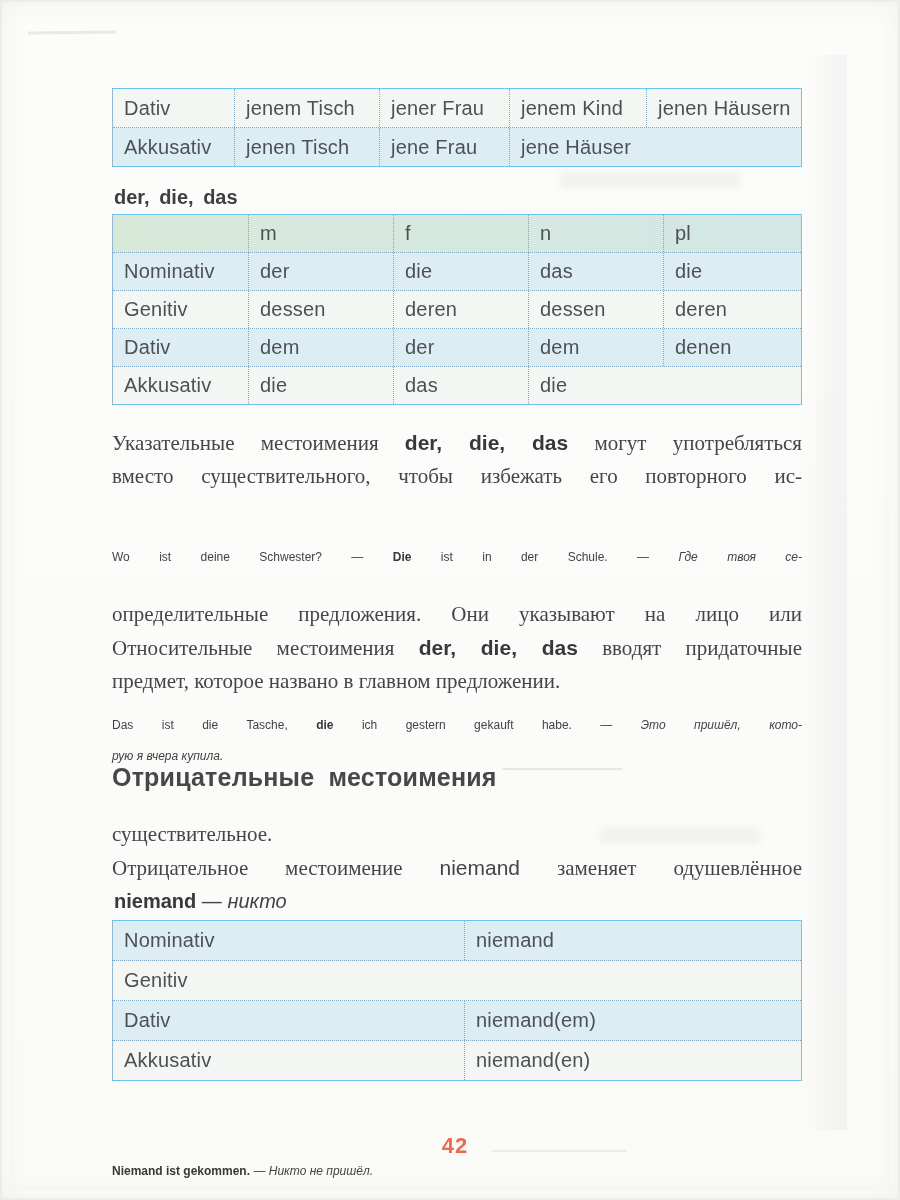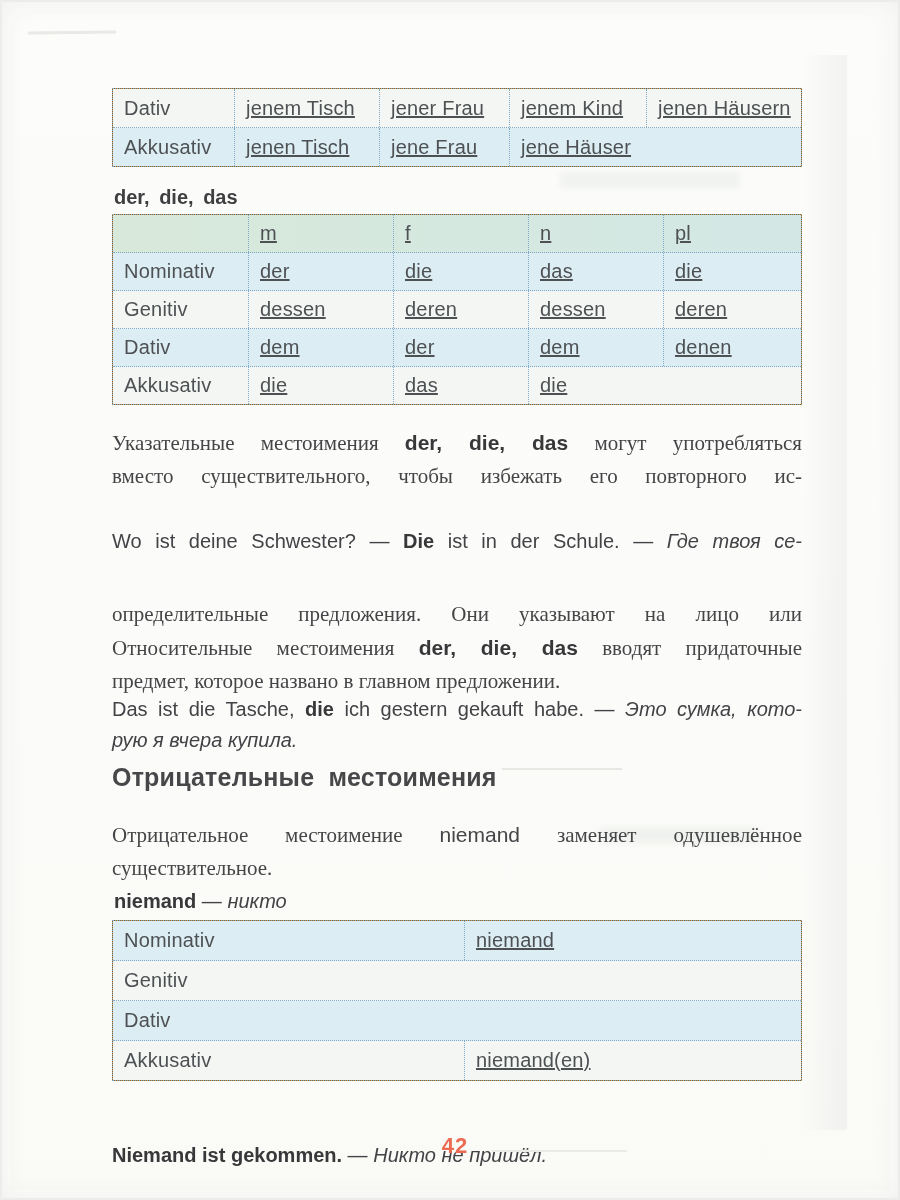--- a/index.html
+++ b/index.html
@@ -25,45 +25,45 @@
   .artifact{position:absolute;pointer-events:none;}
   .ghost{
     position:absolute;background:rgba(140,165,150,.10);
     filter:blur(3px);border-radius:3px;pointer-events:none;
   }
 
   
   .tbl{
     position:absolute;
     border:1px dotted #7fa9c6;
-    background:#a16207;
+    background:#7dd3fc;
     text-align:center;
   }
   .trow{
     display:grid;height:var(--rh);
     border-bottom:1px dotted #7fa9c6;
   }
   .trow:last-child{border-bottom:none;}
   .trow.tint{background:#dceef4;}
   .trow.plain{background:#f4f6f3;}
   .trow.hdr{background:linear-gradient(90deg,#d8e9da 0%,#d5e8e0 55%,#d3e7e5 100%);}
   .cell{
     display:flex;align-items:center;
     padding-left:11px;box-sizing:border-box;
     font-size:20px;color:#4e5154;letter-spacing:.2px;
     white-space:nowrap;overflow:hidden;
   }
-  .cell + .cell{border-left:1px dotted #7fa9c6;text-decoration:underline;}
+  .cell + .cell{border-left:1px dotted #7fa9c6;}
 
   
   .txt{position:absolute;width:690px;}
   .ln{min-height:var(--lh);line-height:var(--lh);}
   .ln.jst{text-align:justify;text-align-last:justify;}
   .para{--lh:33px;font-family:"Liberation Serif",serif;font-size:21px;color:#454548;}
-  .example{--lh:31px;font-family:"Liberation Sans",sans-serif;font-size:20px;color:#434347;}
+  .example{--lh:31px;font-family:"Liberation Sans",sans-serif;font-size:12px;color:#434347;margin-top:16px;}
   .sg-b{font-family:"Liberation Sans",sans-serif;font-weight:700;color:#38383b;}
   .sg-i{font-style:italic;font-family:"Liberation Sans",sans-serif;}
   .sg-de{font-family:"Liberation Sans",sans-serif;}
 
   .tbl-caption{
     position:absolute;font-family:"Liberation Sans",sans-serif;
     font-weight:700;font-size:20px;color:#3f3f42;word-spacing:4px;
   }
   .section-heading{
     position:absolute;font-family:"Liberation Sans",sans-serif;
@@ -167,45 +167,46 @@
     <div class="ln jst"><span>Wo ist deine Schwester? — </span><span class="sg-b">Die</span><span> ist in der Schule. — </span><span class="sg-i">Где твоя се-</span></div>
   </div>
 
 <div class="txt para" style="left:112px;top:598px;">
     <div class="ln jst"><span>определительные предложения. Они указывают на лицо или</span></div>
     <div class="ln jst"><span>Относительные местоимения </span><span class="sg-b">der, die, das</span><span> вводят придаточные</span></div>
     <div class="ln"><span>предмет, которое названо в главном предложении.</span></div>
   </div>
 
 <div class="txt example" style="left:112px;top:694px;">
-    <div class="ln jst"><span>Das ist die Tasche, </span><span class="sg-b">die</span><span> ich gestern gekauft habe. — </span><span class="sg-i">Это сумка, кото-</span></div>
+    <div class="ln jst"><span>Das ist die Tasche, </span><span class="sg-b">die</span><span> ich gestern gekauft habe. — </span><span class="sg-i">Это пришёл, кото-</span></div>
     <div class="ln"><span class="sg-i">рую я вчера купила.</span></div>
   </div>
 
 <div class="section-heading" style="left:112px;top:763px;">Отрицательные местоимения</div>
 
 <div class="txt para" style="left:112px;top:818px;">
+    <div class="ln"><span>существительное.</span></div>
     <div class="ln jst"><span>Отрицательное местоимение </span><span class="sg-de">niemand</span><span> заменяет одушевлённое</span></div>
-    <div class="ln"><span>существительное.</span></div>
   </div>
 
 <div class="txt cap-niemand" style="left:114px;top:889px;">
     <div class="ln"><span class="sg-b">niemand</span><span> — </span><span class="sg-i">никто</span></div>
   </div>
 
 <div class="tbl" style="left:112px;top:920px;width:688px;--rh:39px;">
     <div class="trow tint" style="grid-template-columns: 351px 337px;">
       <div class="cell">Nominativ</div>
       <div class="cell">niemand</div>
     </div>
     <div class="trow plain" style="grid-template-columns: 351px 337px;">
       <div class="cell">Genitiv</div>
     </div>
     <div class="trow tint" style="grid-template-columns: 351px 337px;">
       <div class="cell">Dativ</div>
+      <div class="cell">niemand(em)</div>
     </div>
     <div class="trow plain" style="grid-template-columns: 351px 337px;">
       <div class="cell">Akkusativ</div>
       <div class="cell">niemand(en)</div>
     </div>
   </div>
 
 <div class="txt example" style="left:112px;top:1140px;">
     <div class="ln"><span class="sg-b">Niemand ist gekommen.</span><span> — </span><span class="sg-i">Никто не пришёл.</span></div>
   </div>

